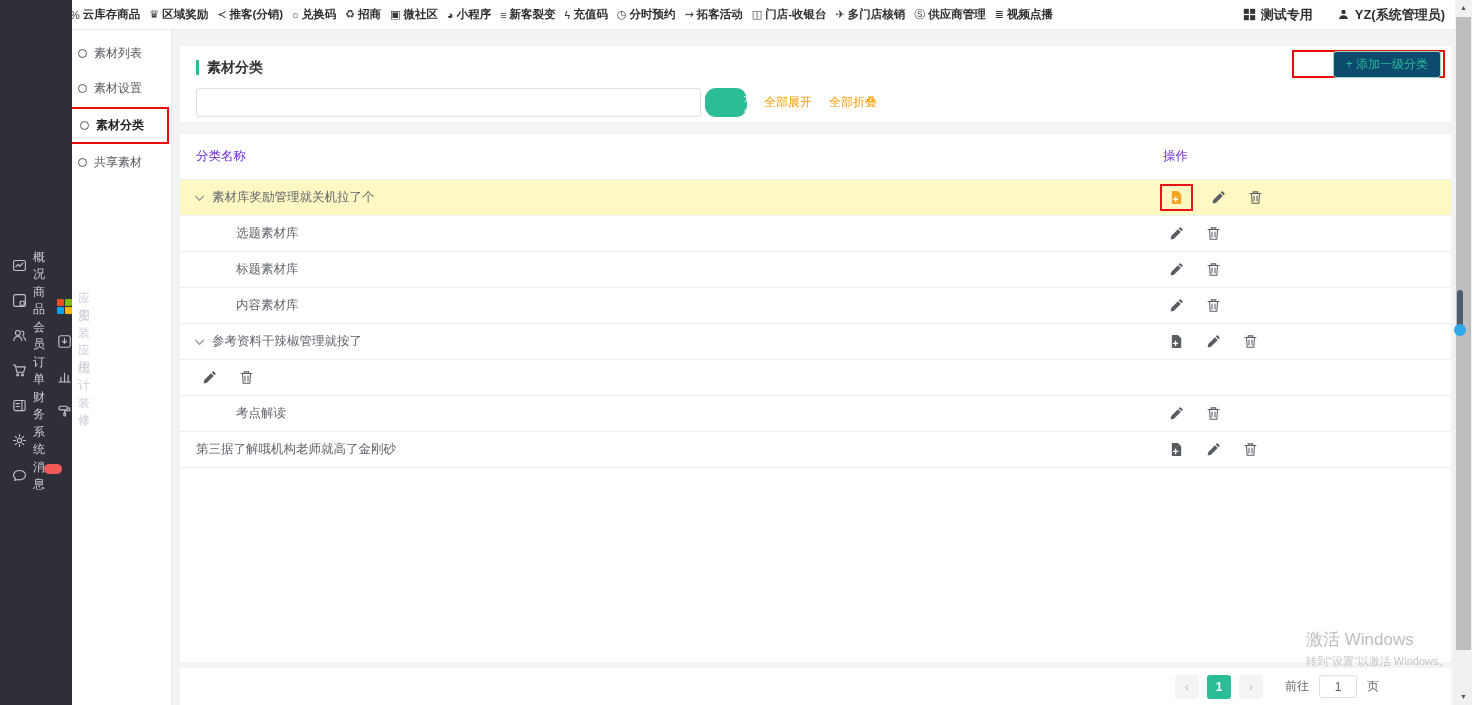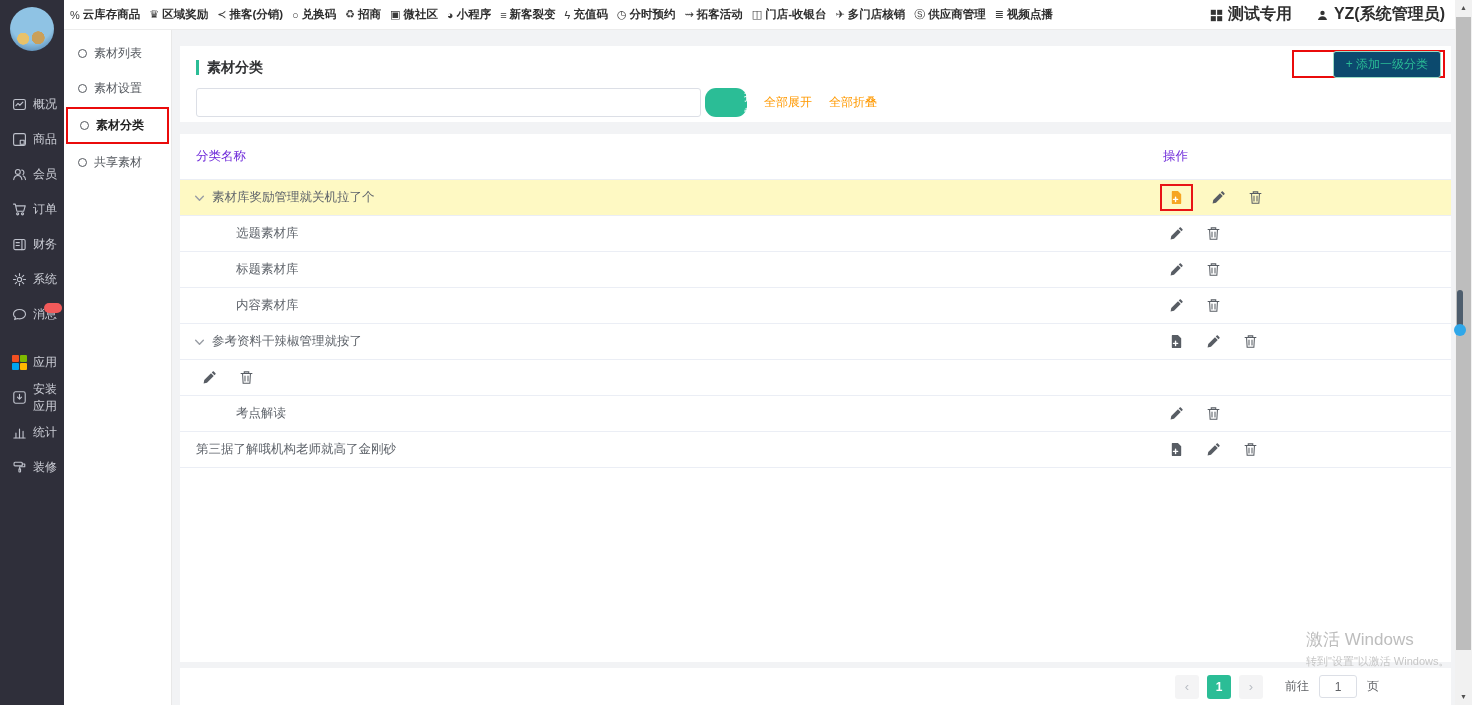--- a/index.html
+++ b/index.html
@@ -1,22 +1,22 @@
 <!DOCTYPE html>
 <html><head>
 <meta charset="utf-8">
 <style>
   * { box-sizing: border-box; margin: 0; padding: 0; }
   html,body { width:1472px; height:705px; overflow:hidden;
     font-family:"Liberation Sans","DejaVu Sans",sans-serif; background:#f2f3f5; }
   body { position:relative; }
 
   
-  .dsb { position:absolute; left:0; top:0; width:64px; height:705px; background:#2f2f3a; z-index:6;
-         display:flex; flex-direction:column; align-items:center; }
+  .dsb { position:absolute; left:0; top:0; width:72px; height:705px; background:#2f2f3a; z-index:6;
+         display:flex; flex-direction:row; align-items:center; }
   .avatar { width:44px; height:44px; border-radius:50%; margin-top:7px; overflow:hidden;
     background:
       radial-gradient(circle at 64% 70%, #caa05a 0 15%, rgba(0,0,0,0) 16%),
       radial-gradient(circle at 30% 72%, #e8c26a 0 13%, rgba(0,0,0,0) 14%),
       radial-gradient(circle at 50% 32%, #8fc3e4 0 58%, #3f6f9e 100%); }
   .dnav { margin-top:36px; width:100%; }
   .dnav2 { margin-top:13px; width:100%; }
   .side-item { height:35px; display:flex; align-items:center; gap:6px; padding-left:12px;
                font-size:12px; color:#ccced6; cursor:pointer; position:relative; }
   .sic { width:15px; height:15px; display:inline-flex; flex-shrink:0; }
@@ -26,21 +26,21 @@
   .q { border-radius:1px; } .q1{background:#f25022}.q2{background:#7fba00}.q3{background:#00a4ef}.q4{background:#ffb900}
   .msg-badge { position:absolute; left:44px; top:6px; width:18px; height:10px; background:#f25a5a; border-radius:6px; }
 
   
   .topbar { position:absolute; left:64px; top:0; right:17px; height:30px; background:#fff;
     border-bottom:1px solid #ececec; display:flex; align-items:center; justify-content:space-between;
     padding:0 10px 0 6px; z-index:5; }
   .tb-menu { display:flex; gap:9px; align-items:center; white-space:nowrap; overflow:hidden; }
   .tb-item { display:flex; align-items:center; gap:3px; font-size:11.5px; font-weight:700; color:#2e2e2e; cursor:pointer; }
   .tb-ic { font-size:11px; color:#3a3a3a; font-weight:400; }
-  .tb-right { display:flex; gap:24px; font-size:16px; font-weight:700; color:#2e2e2e; flex-shrink:0;padding-left:33px; }
+  .tb-right { display:flex; gap:24px; font-size:13px; font-weight:700; color:#2e2e2e; flex-shrink:0;padding-left:33px; }
   .tb-rt-item { display:flex; align-items:center; gap:5px; cursor:pointer; }
   .fillsvg { width:13px; height:13px; }
   .fillsvg svg { width:100%; height:100%; fill:#333; }
 
   
   .submenu { position:absolute; left:64px; top:30px; width:108px; bottom:0; background:#fff;
     border-right:1px solid #e8e8e8; padding-top:6px; z-index:4; }
   .sub-item { display:flex; align-items:center; gap:7px; font-size:12px; color:#55595f;
     padding:9px 0 9px 14px; cursor:pointer; }
   .o-circle { width:9px; height:9px; border:1.5px solid #55595f; border-radius:50%; flex-shrink:0; }

